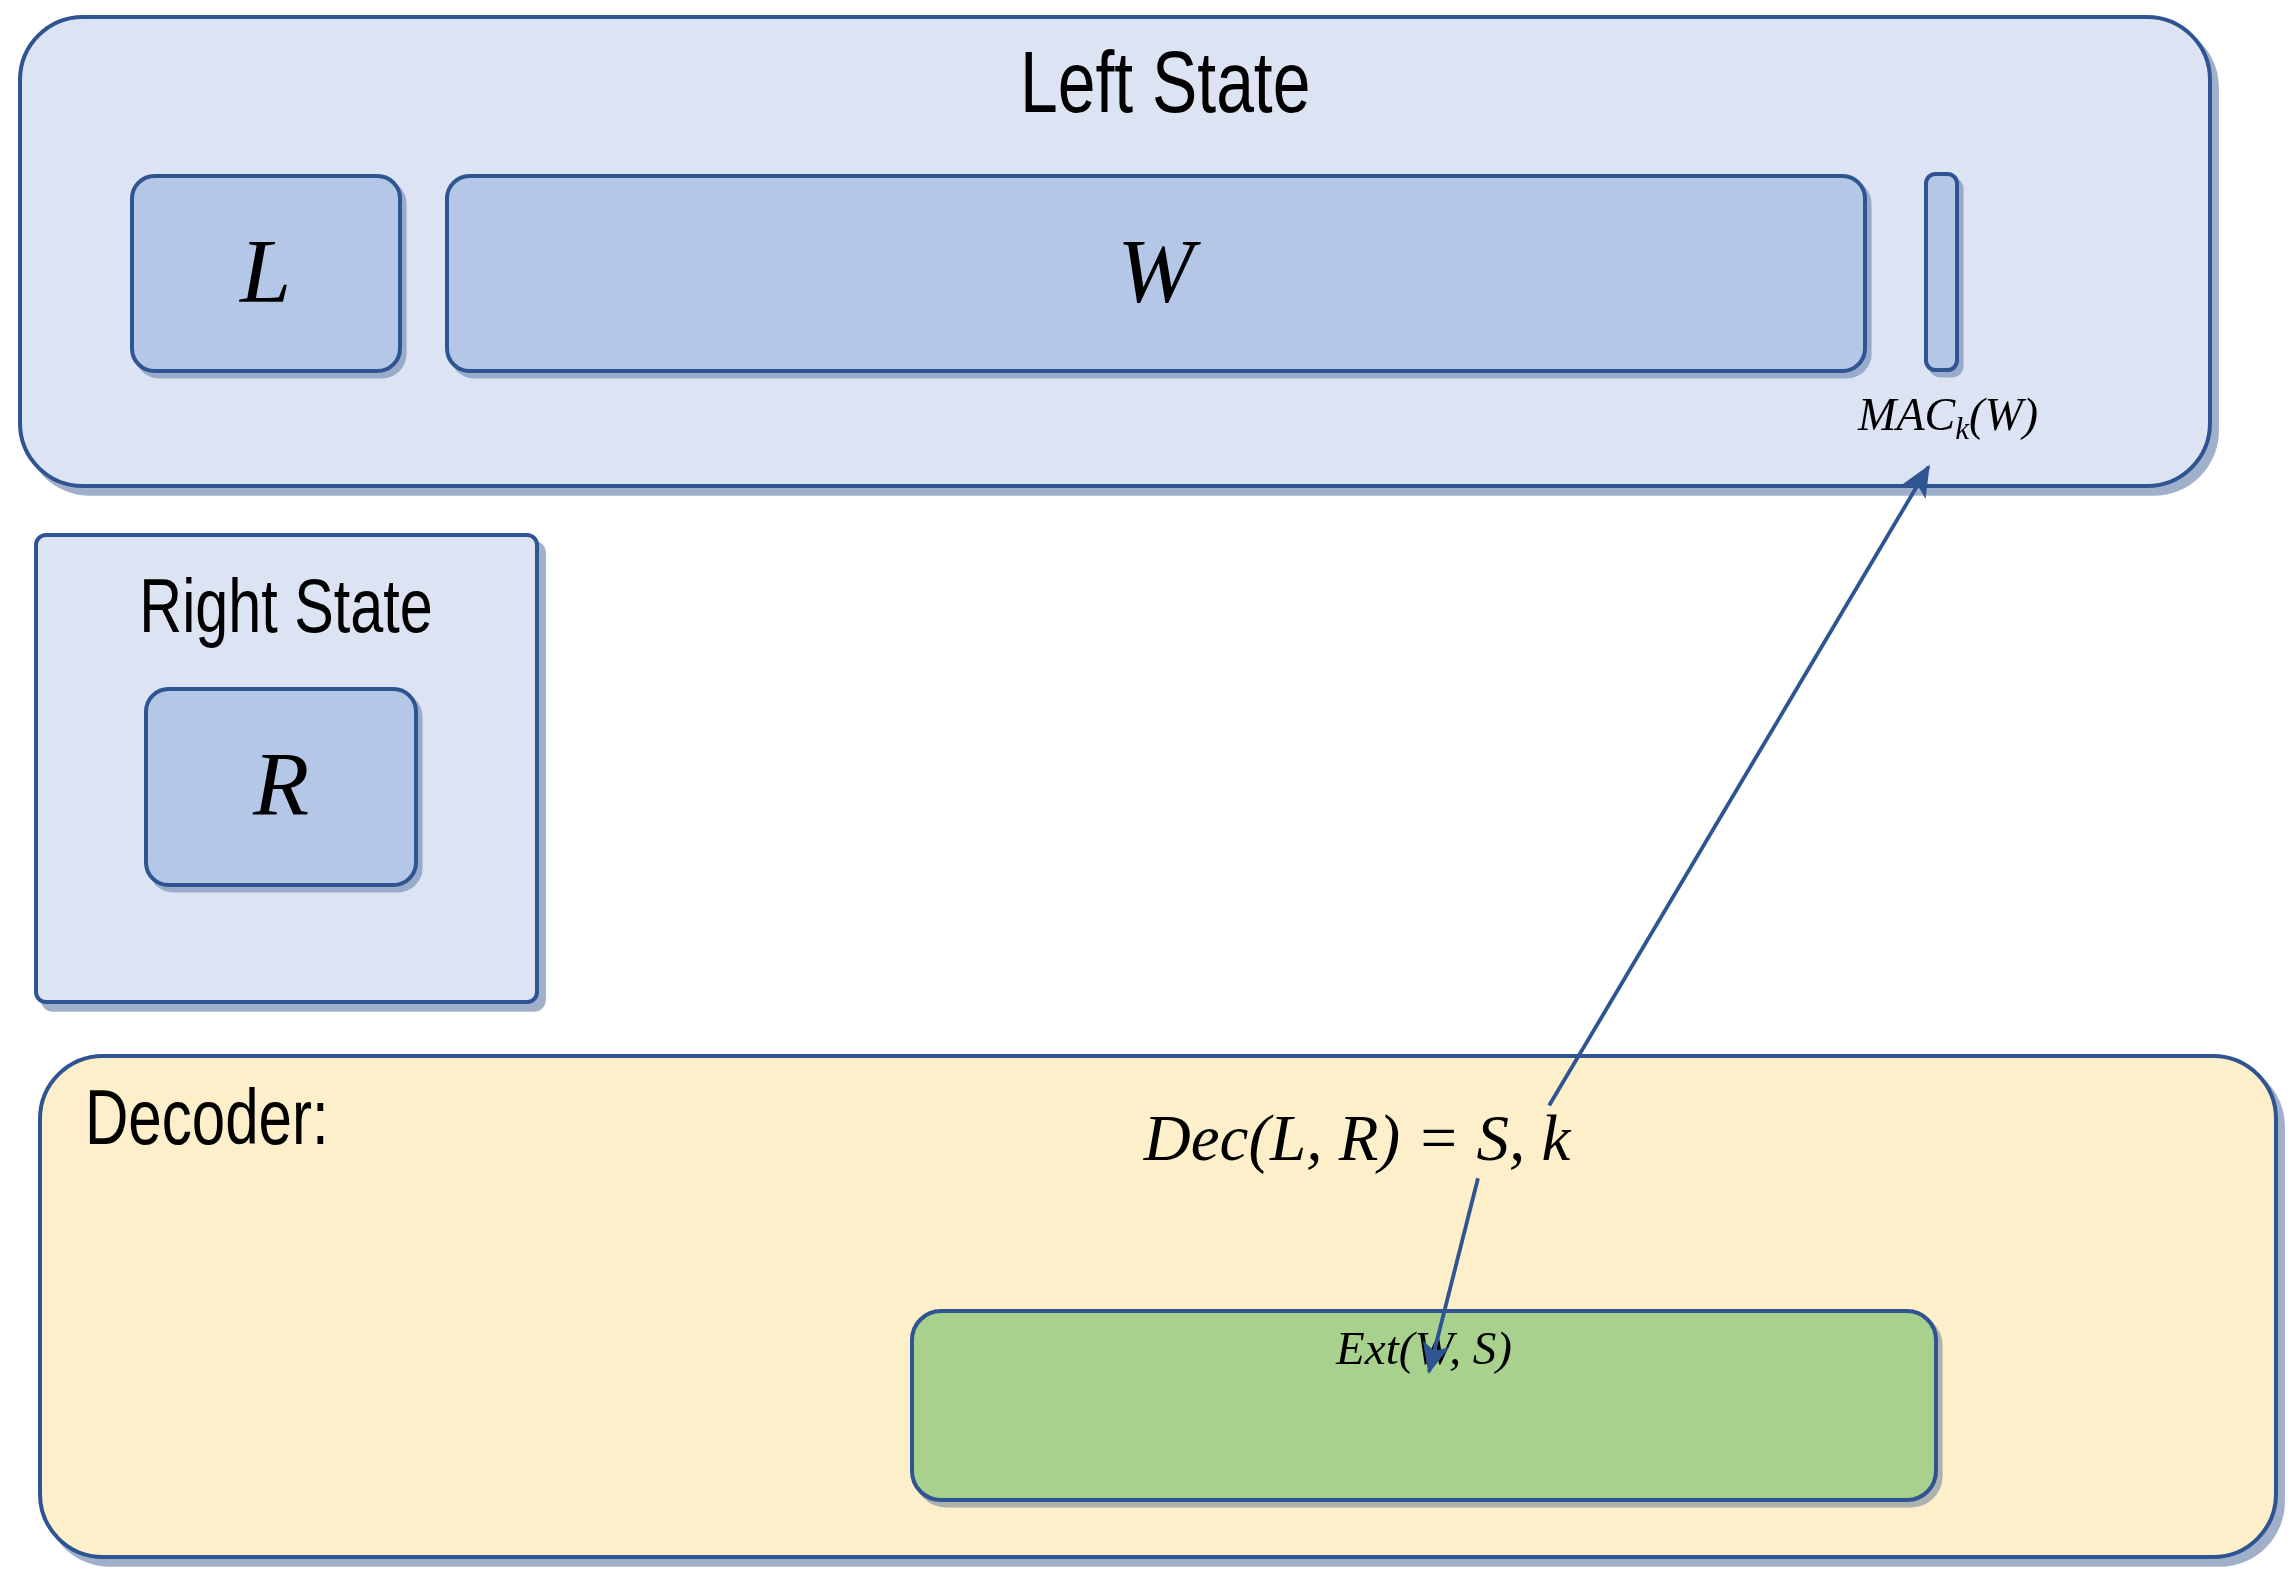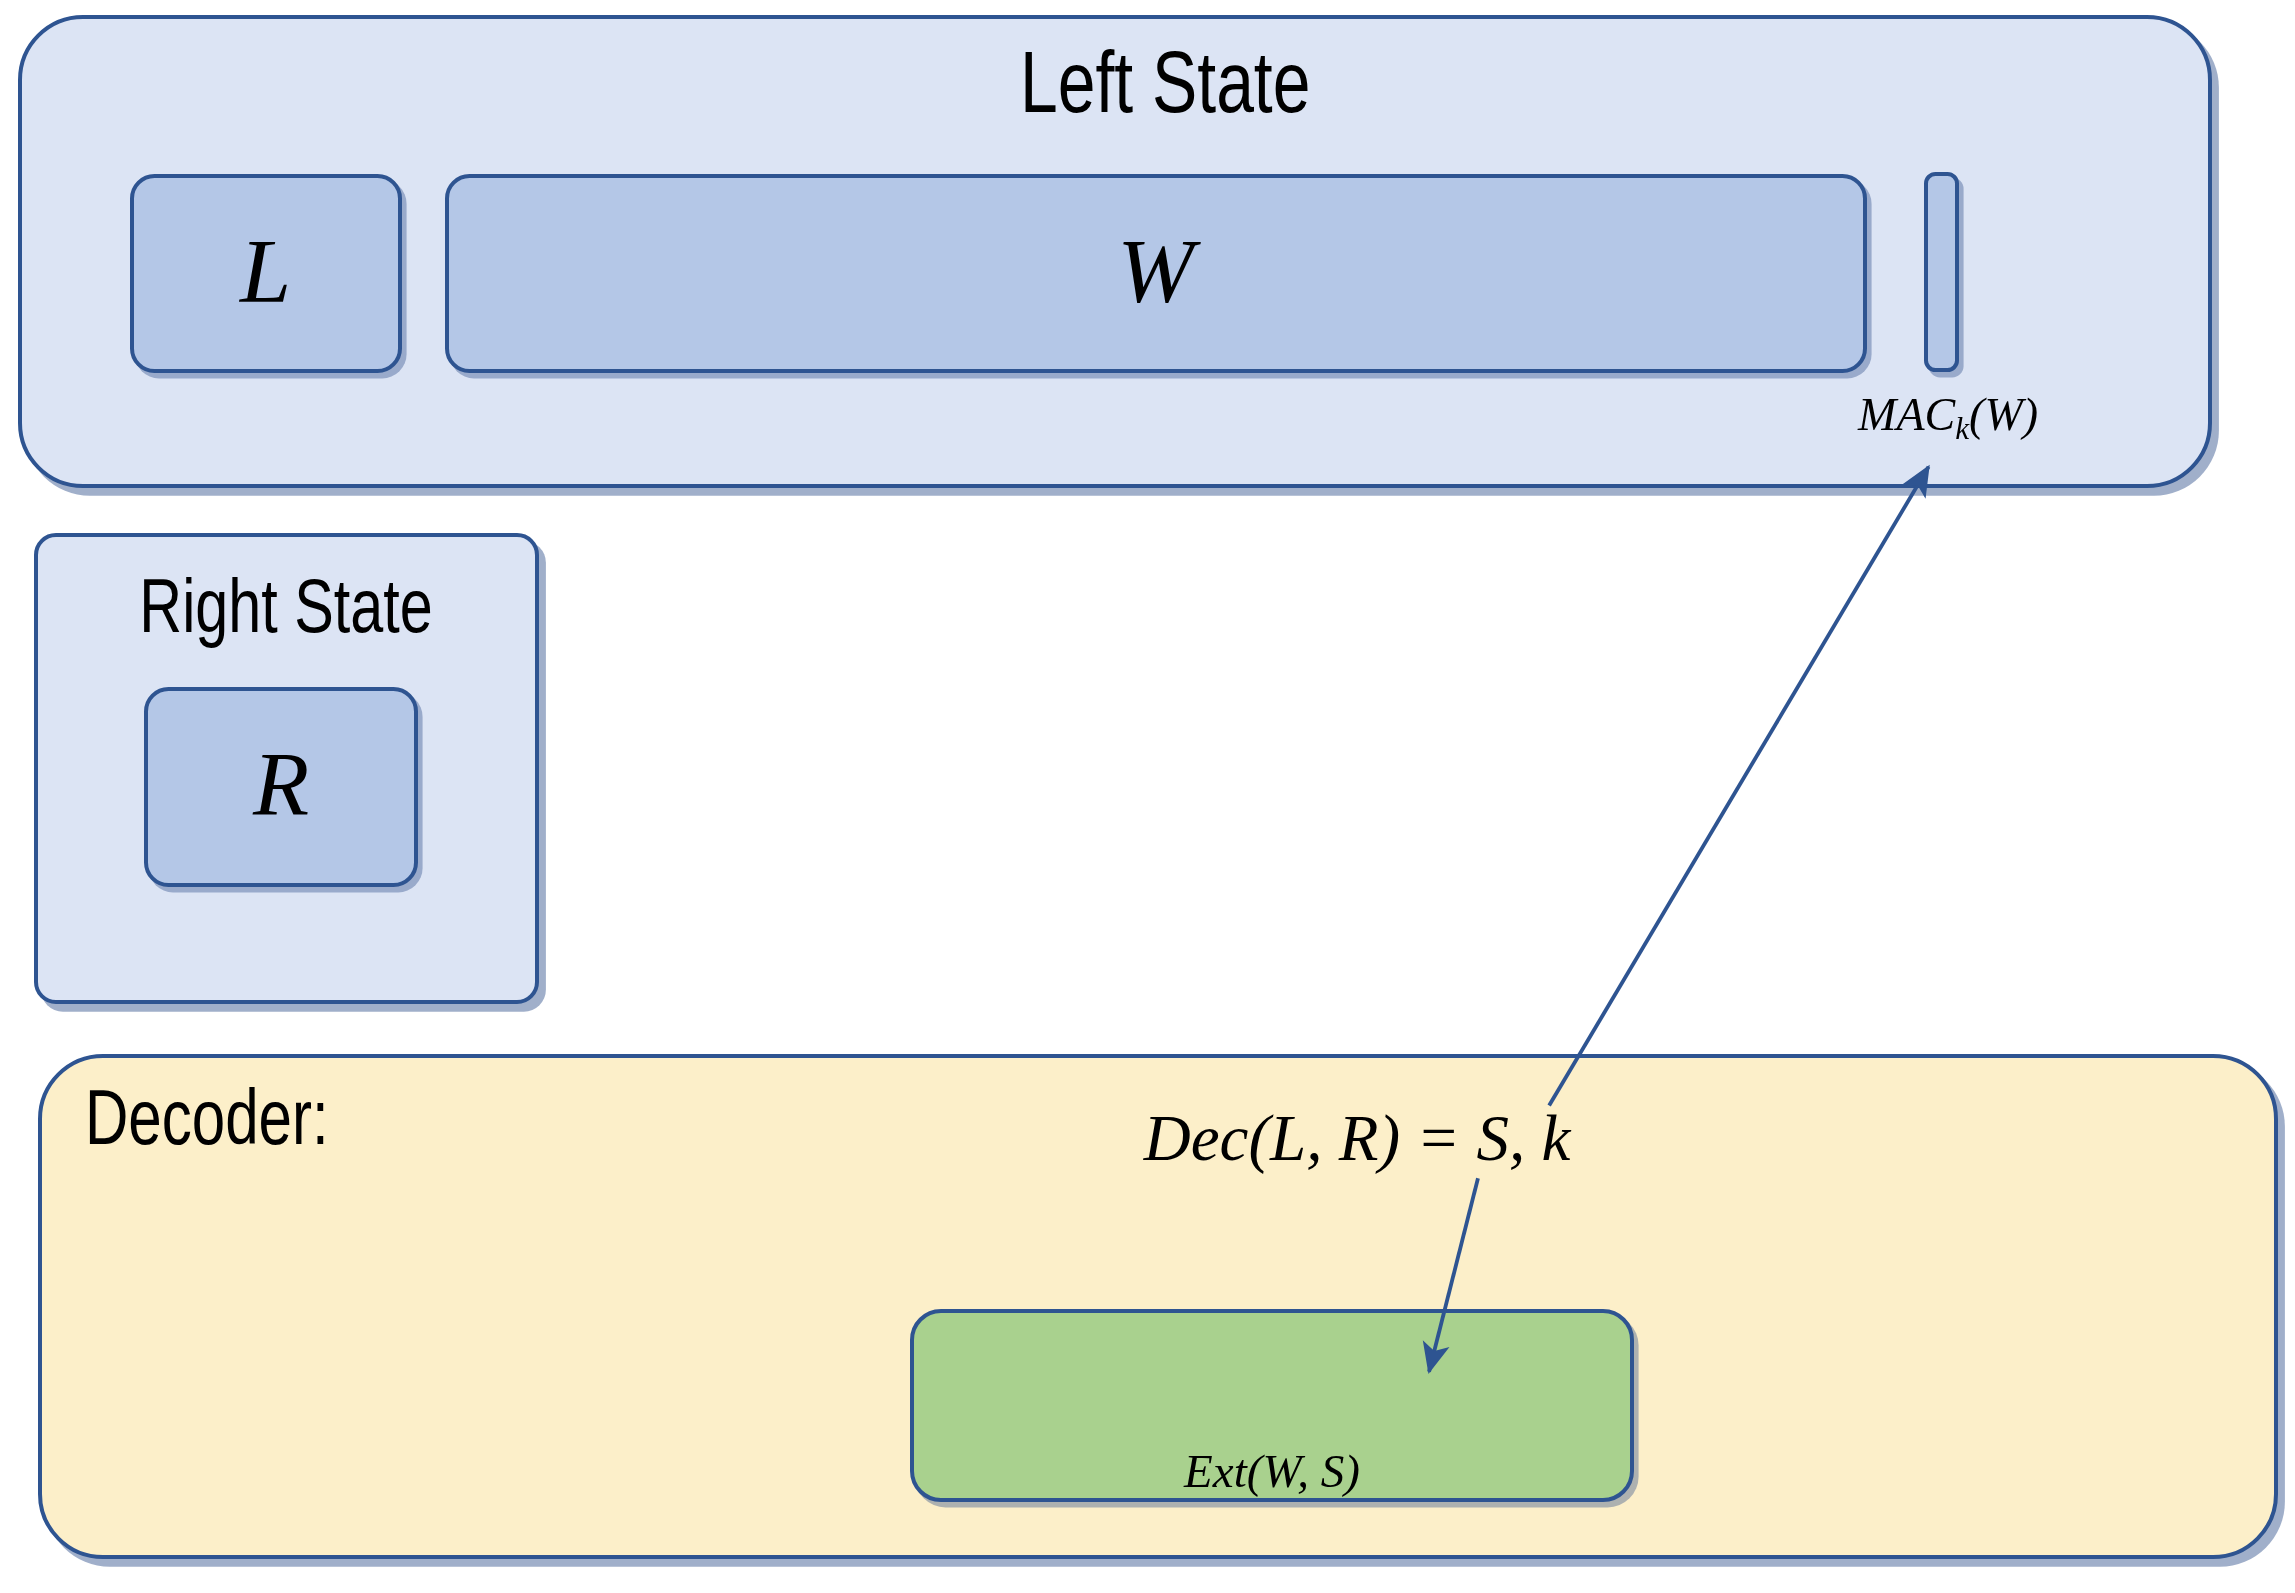--- a/index.html
+++ b/index.html
@@ -83,21 +83,21 @@
   .mac-label sub {
     font-size: 0.68em;
     vertical-align: -0.28em;
     line-height: 0;
   }
 
   
   .right-state {
     left: 34px; top: 533px;
     width: 505px; height: 471px;
-    border-radius: 22px;
+    border-radius: 12px;
     background: var(--light-blue, #dce4f4);
   }
   .right-state .box-title {
     position: absolute;
     left: 0; top: 21.4px;
     width: 496px;
     text-align: center;
     font-size: 76px;
     line-height: 1.25;
     color: var(--text, #000);
@@ -133,27 +133,27 @@
     text-align: right;
     font-family: "Liberation Serif", serif;
     font-size: 75px;
     line-height: 1.25;
     color: var(--text, #000);
     white-space: nowrap;
   }
   .ext-cell {
     position: absolute;
     left: 868px; top: 251px;
-    width: 724px; height: 193px;
+    width: 1028px; height: 193px;
     box-sizing: border-box;
     border: 4.6px solid var(--navy, #2e5491);
     border-radius: 31px;
     background: var(--green, #a9d18e);
     display: flex;
-    align-items: flex-end;
+    align-items: flex-start;
     justify-content: center;
   }
   .ext-label { font-size: 47px; padding-top: 7.7px; }
 
   
   #arrow-layer {
     position: absolute;
     left: 0; top: 0;
     width: 2295px; height: 1593px;
     pointer-events: none;

